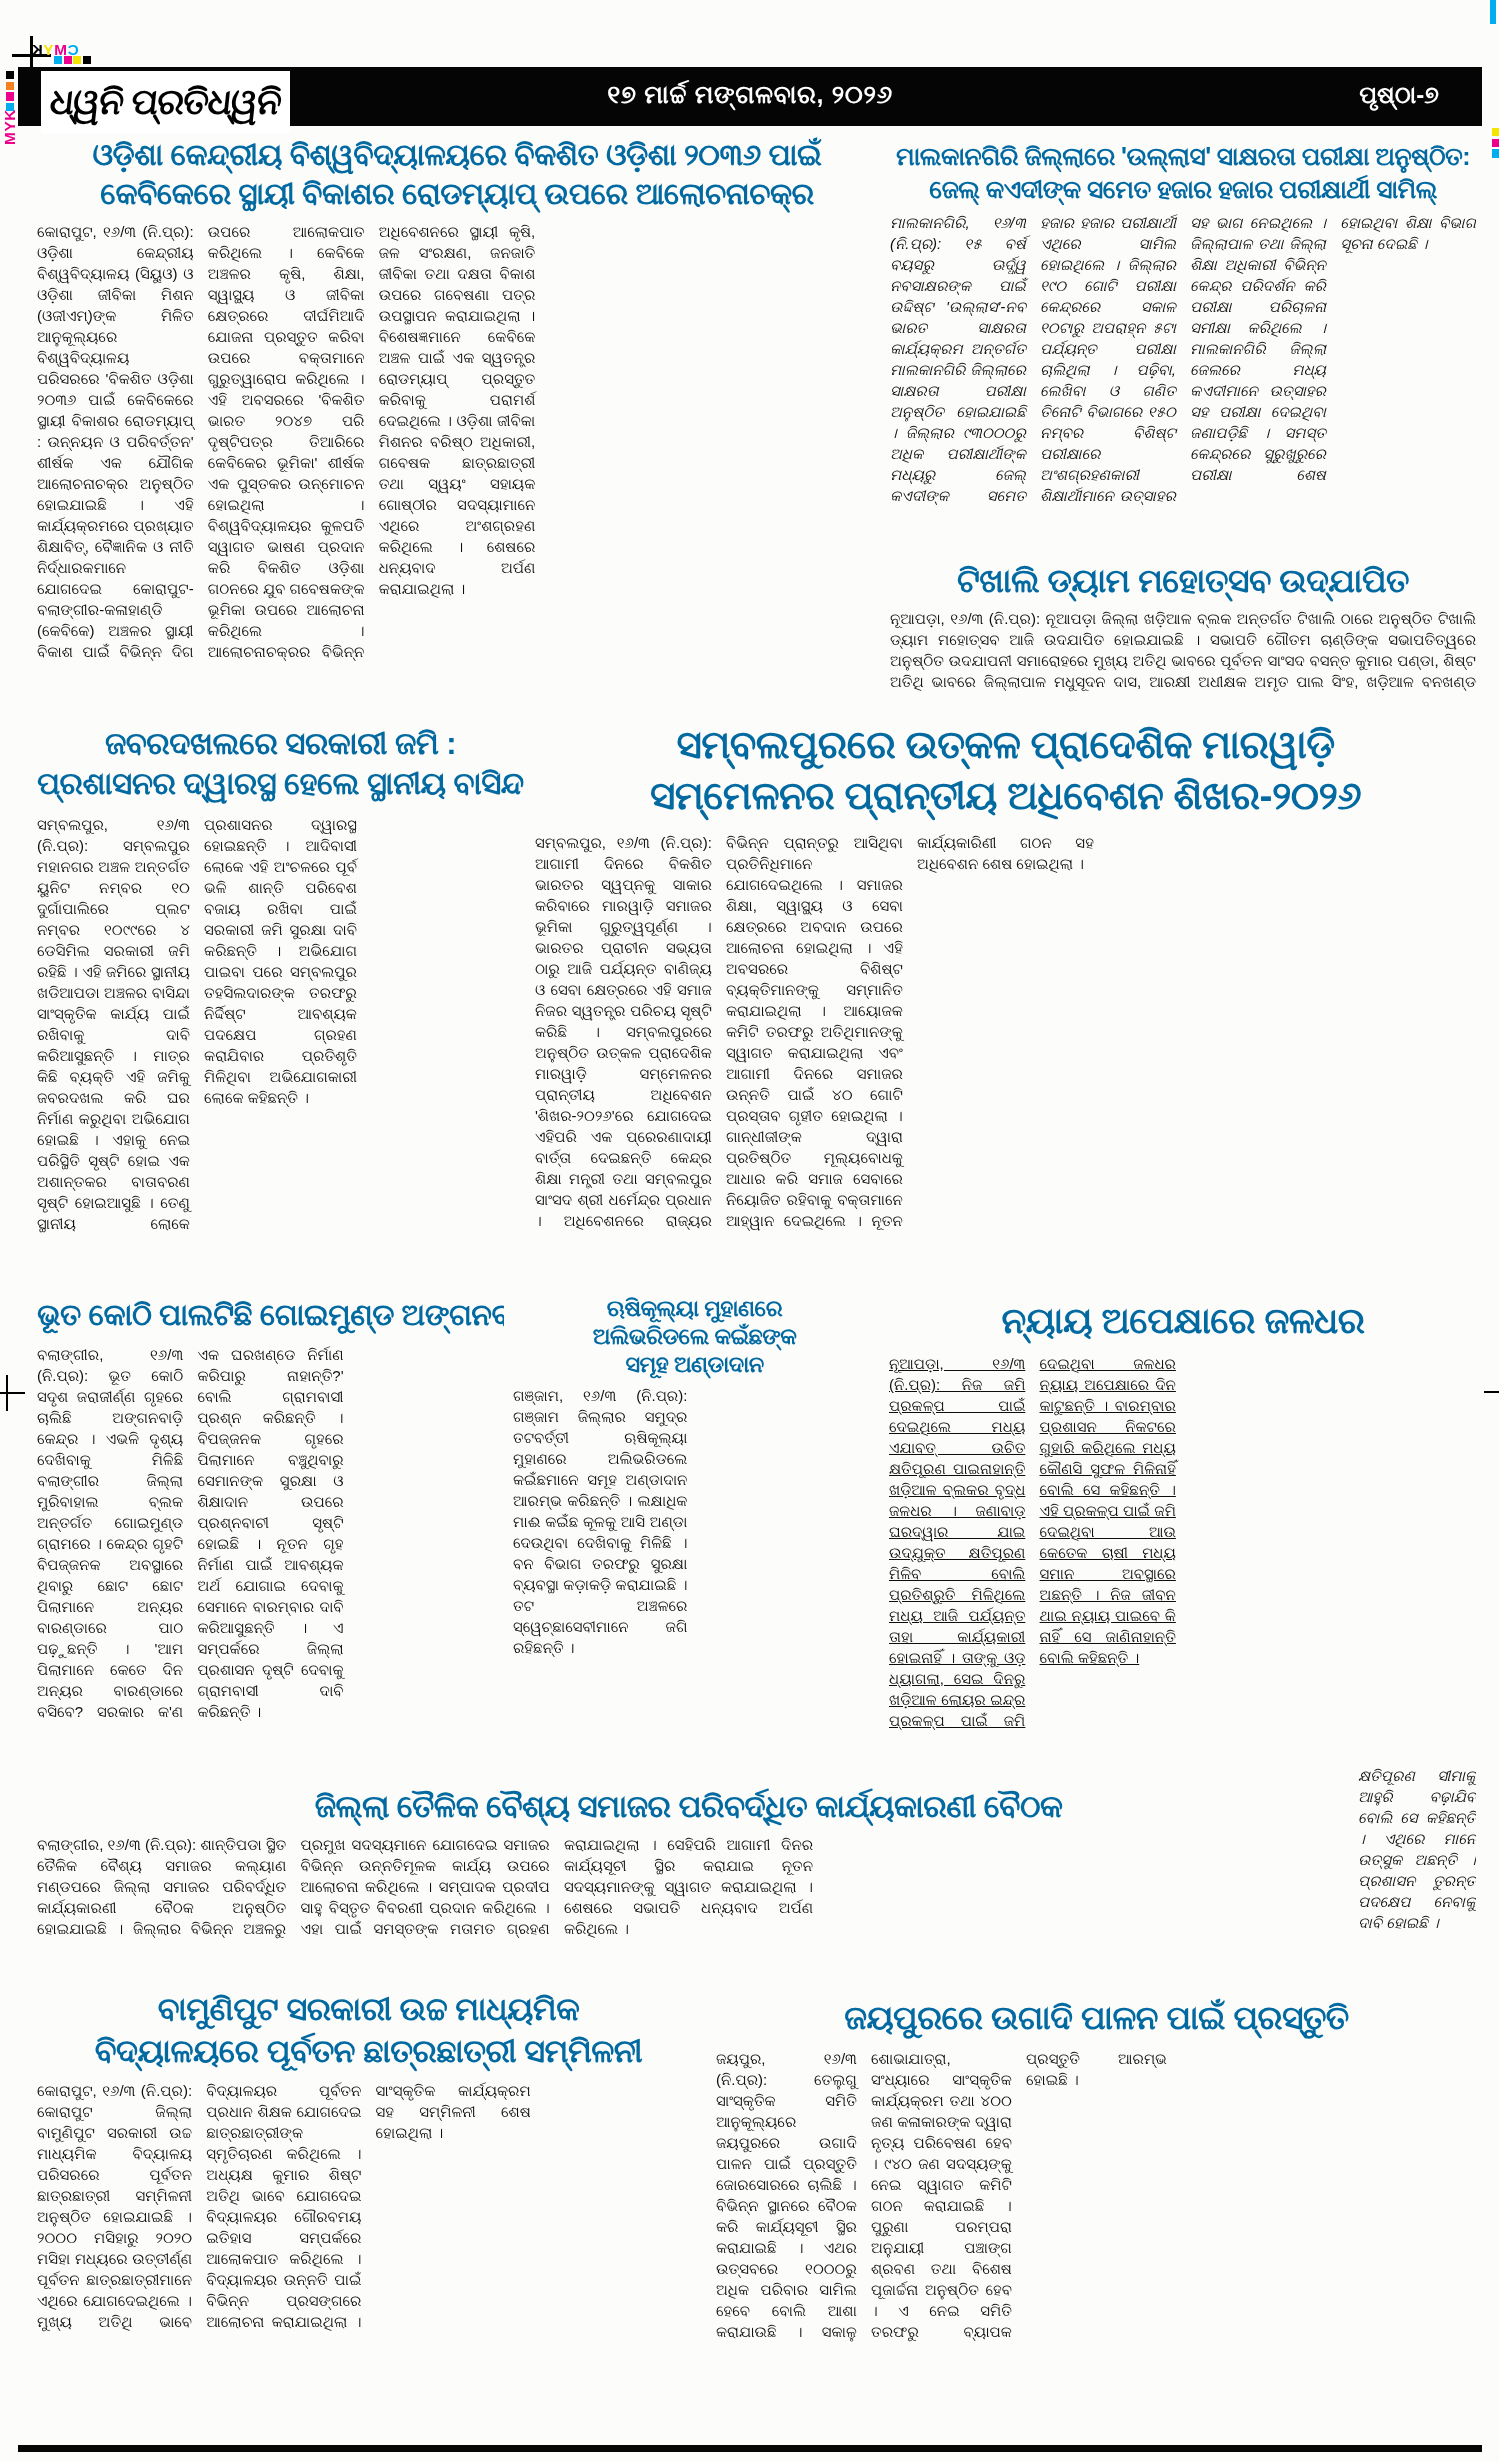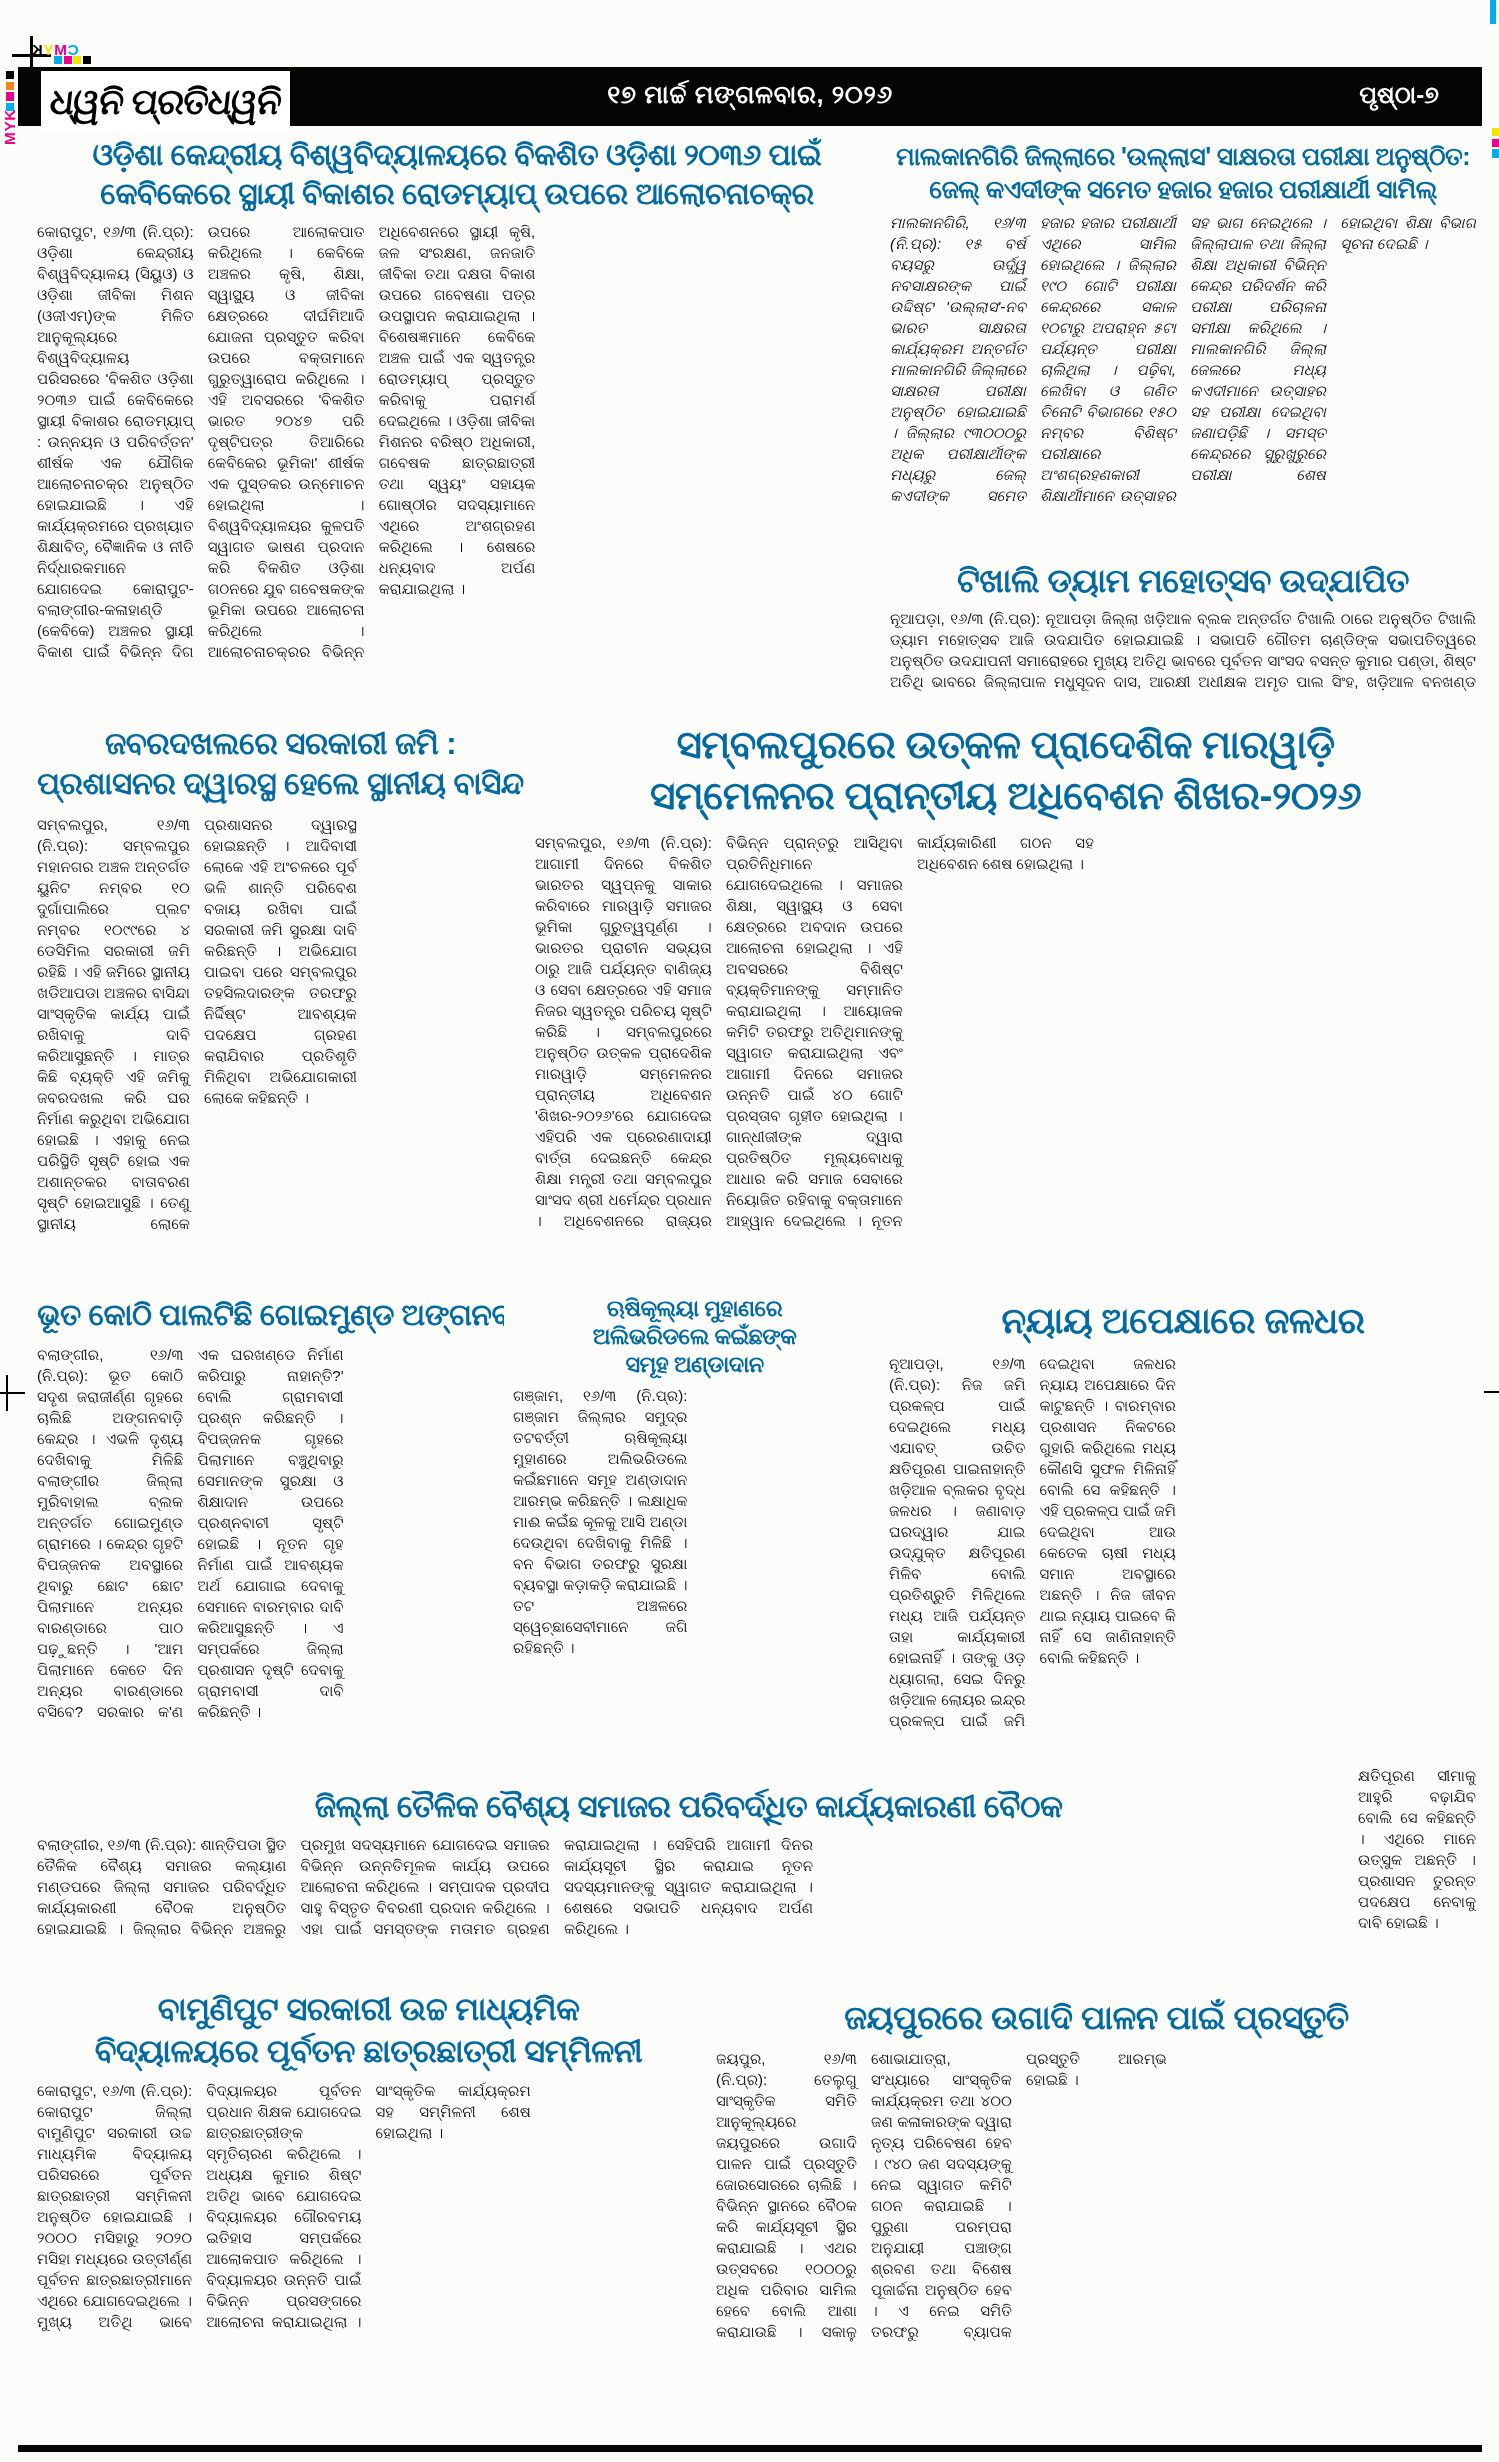--- a/index.html
+++ b/index.html
@@ -20,22 +20,22 @@
         overflow:hidden;font-weight:500;word-break:break-word;}
   .c1{column-count:1}.c2{column-count:2}.c3{column-count:3}.c4{column-count:4}.c5{column-count:5}
   
   .a1{left:37px;top:135px;width:840px;}   .a1 .hl{font-size:30px;}   .a1 .body{height:442px;margin-top:8.3px;}
   .a2{left:890px;top:140px;width:586px;}  .a2 .hl{font-size:25px;}   .a2 .body{height:308px;margin-top:7.1px;font-style:italic;}
   .a3{left:890px;top:560px;width:586px;}  .a3 .hl{font-size:33px;}   .a3 .body{height:94px;margin-top:4.7px;}
   .a4{left:37px;top:724px;width:487px;}   .a4 .hl{font-size:31px;}   .a4 .body{height:422px;margin-top:9.5px;}
   .a5{left:535px;top:720px;width:941px;} .a5 .hl{font-size:39px;}   .a5 .body{height:415px;margin-top:10.7px;}
   .a6{left:37px;top:1295px;width:467px;}   .a6 .hl{font-size:30px;}   .a6 .body{height:391px;margin-top:9.5px;}
   .a7{left:513px;top:1295px;width:363px;}  .a7 .hl{font-size:22.5px;line-height:1.25;} .a7 .body{height:296px;margin-top:6px;}
-  .a8{left:889px;top:1298px;width:588px;} .a8 .hl{font-size:36px;}   .a8 .body{height:379px;margin-top:8.3px;}
-  .a8cont{left:1358px;top:1765px;width:118px;} .a8cont .body{height:204px;}
+  .a8{left:889px;top:1298px;width:588px;} .a8 .hl{font-size:36px;}   .a8 .body{height:379px;margin-top:8.3px;text-decoration:underline;}
+  .a8cont{left:1358px;top:1765px;width:118px;} .a8cont .body{height:204px;font-style:italic;}
   .a9{left:37px;top:1787px;width:1303px;}  .a9 .hl{font-size:31px;}   .a9 .body{height:116px;margin-top:7.1px;}
   .a10{left:37px;top:1989px;width:663px;} .a10 .hl{font-size:32px;}  .a10 .body{height:272px;margin-top:8.3px;}
   .a11{left:716px;top:1997px;width:761px;}.a11 .hl{font-size:33px;} .a11 .body{height:314px;margin-top:8.3px;}
   
   .mark{position:absolute;}
   .bar-h{position:absolute;background:#000;}
   .bar-v{position:absolute;background:#000;}
   .sw{position:absolute;width:8.3px;height:8.3px;}
   .cmyk-txt{position:absolute;font-size:15.4px;font-weight:700;letter-spacing:0.6px;white-space:nowrap;}
   .bottom-rule{position:absolute;left:18px;top:2445px;width:1464px;height:7.1px;background:#060606;}

